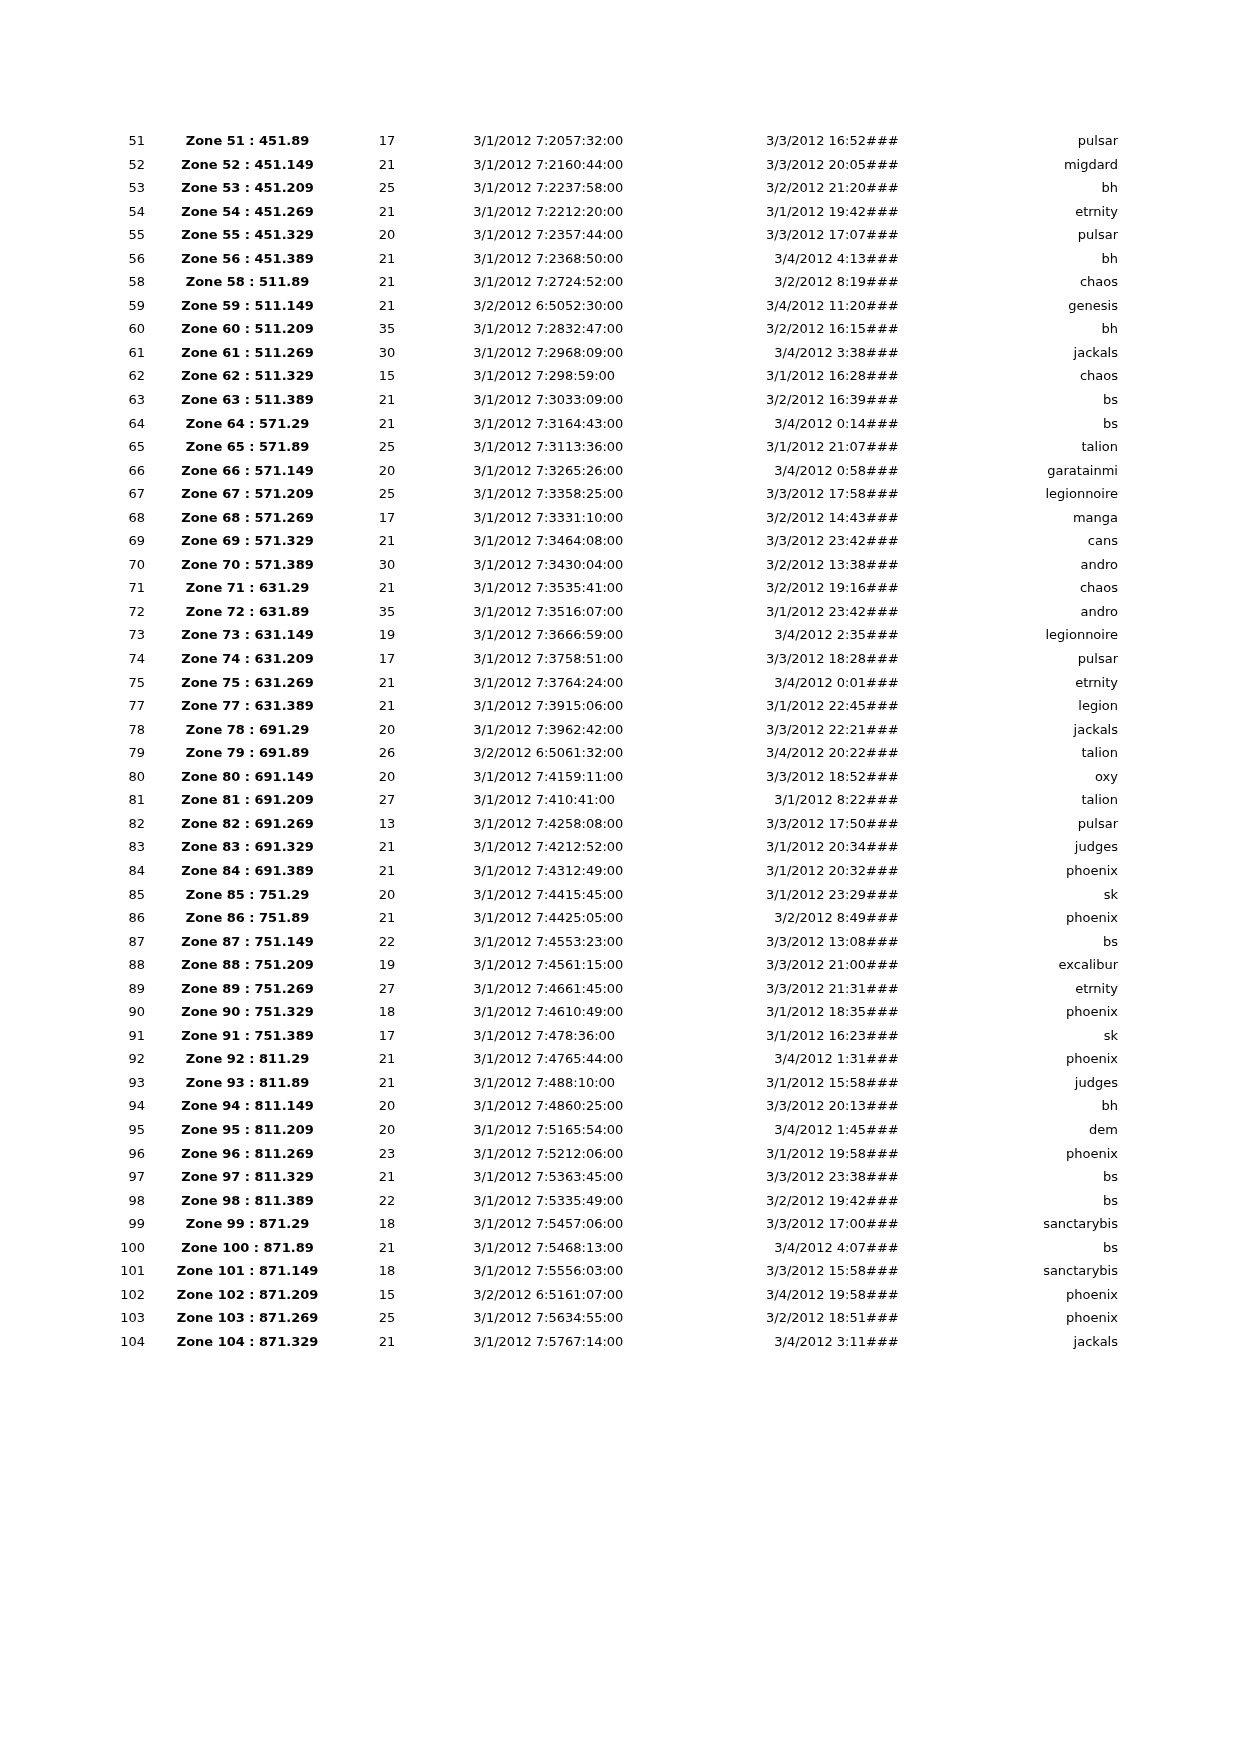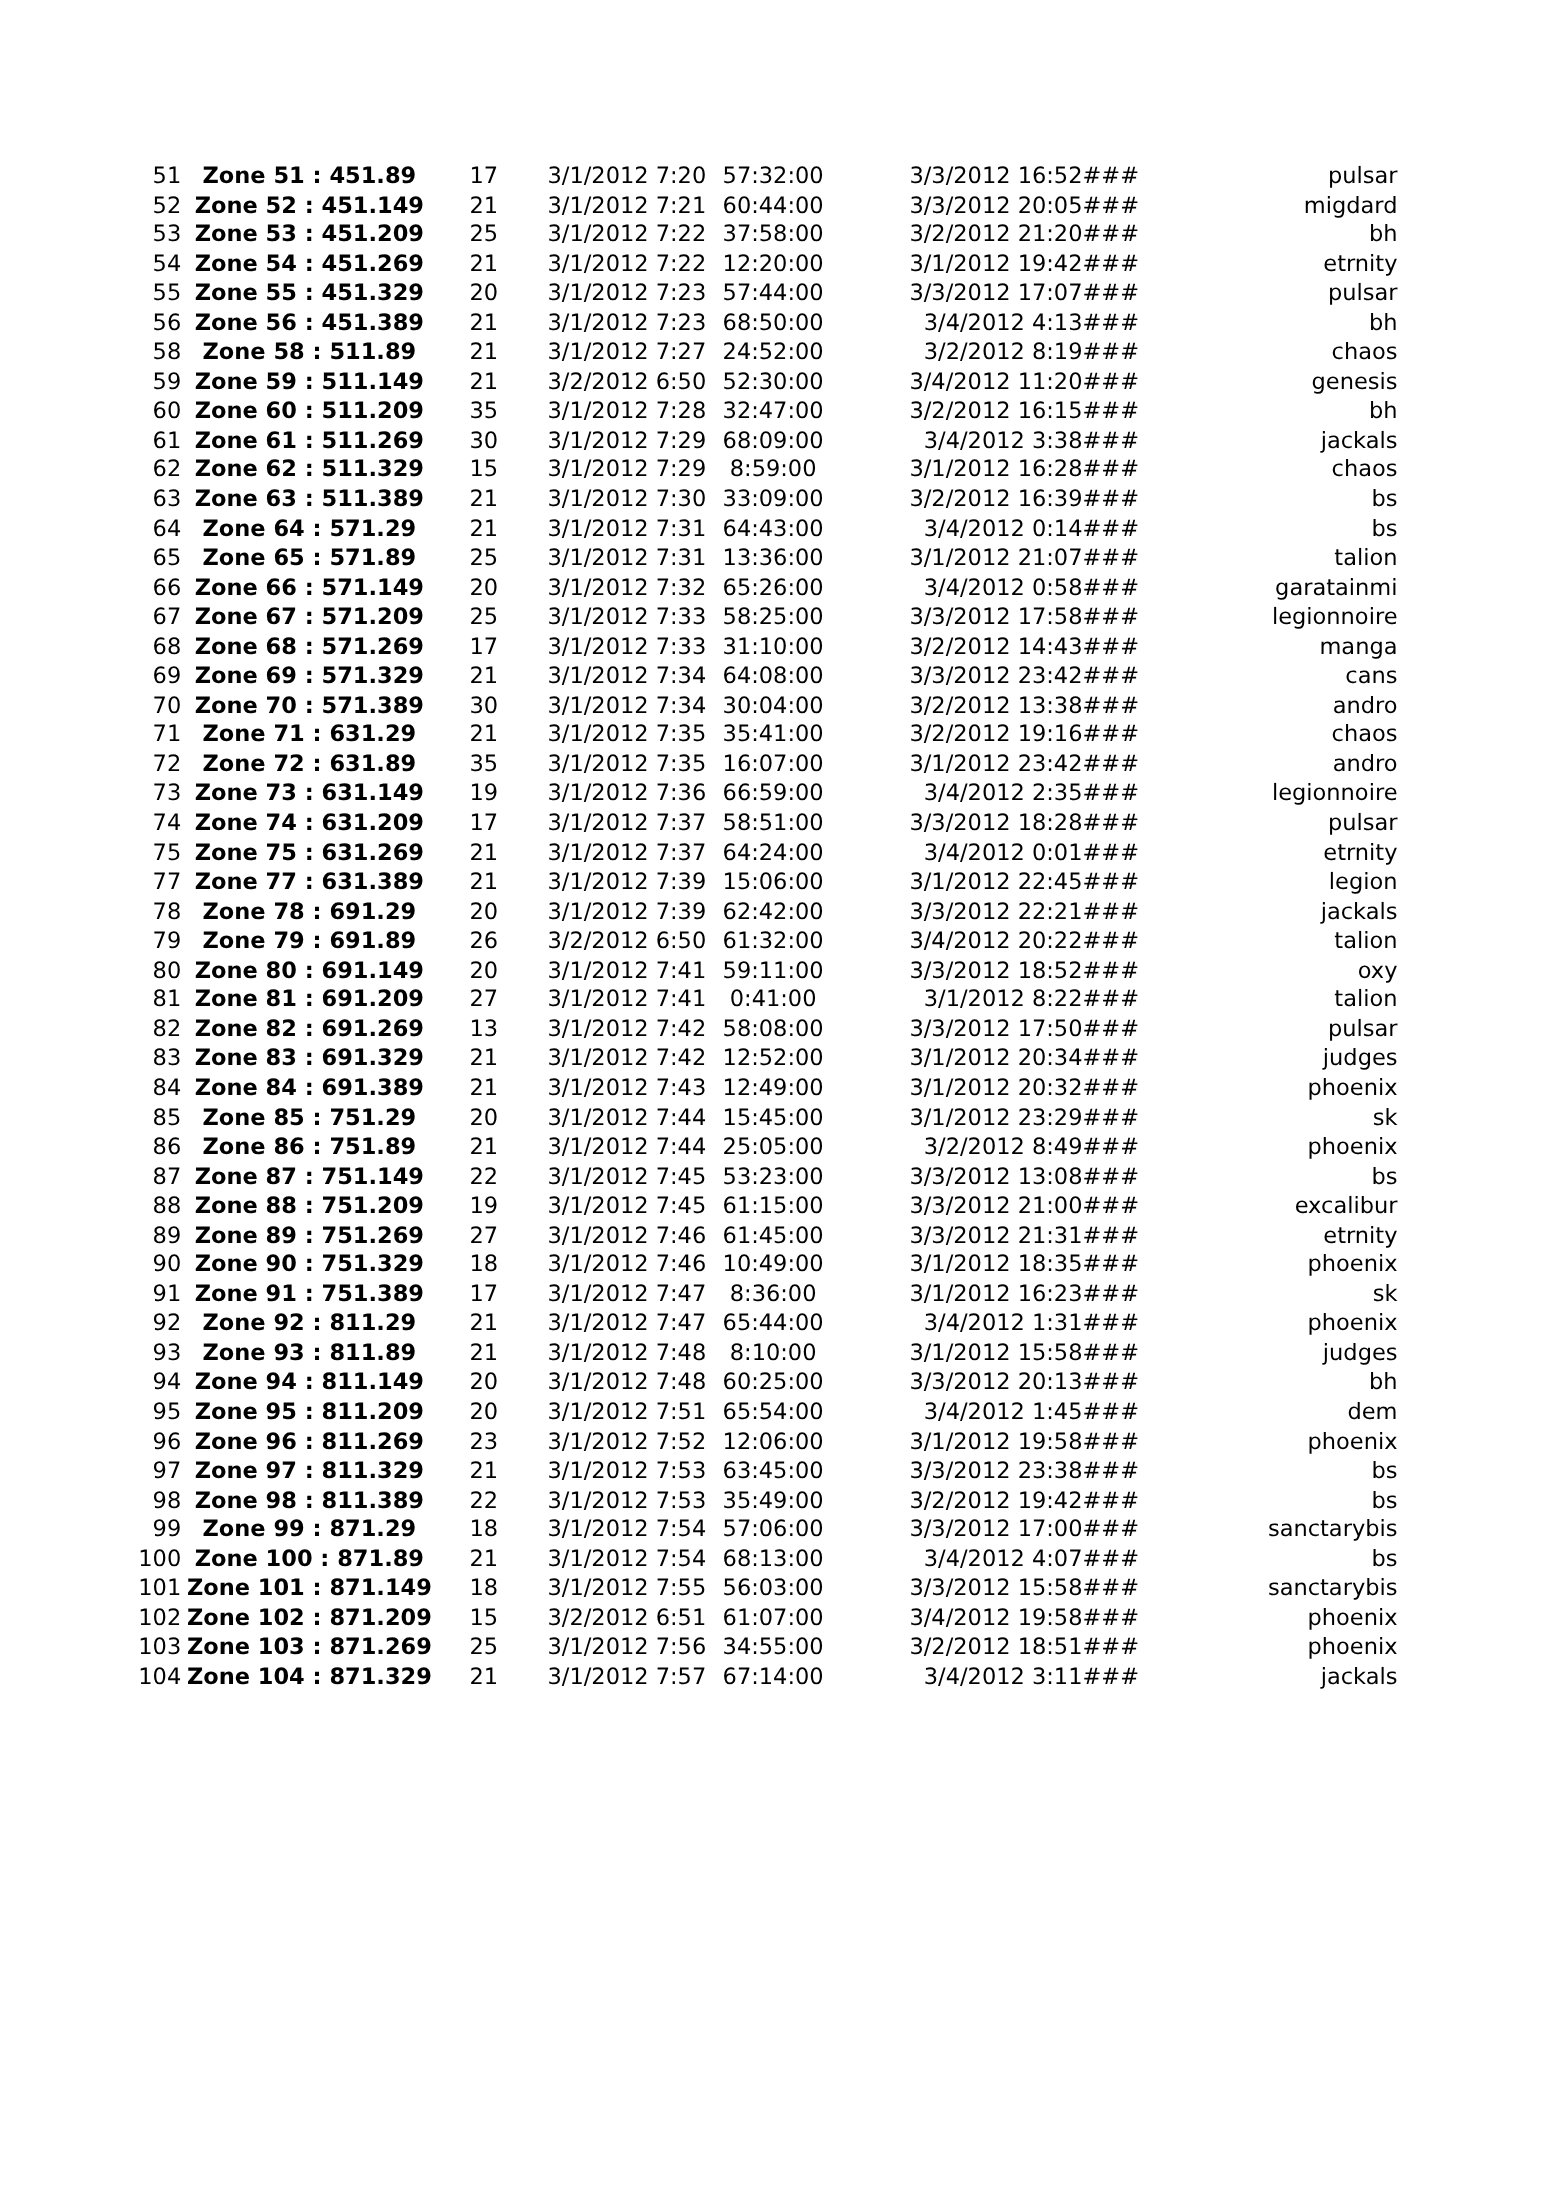--- a/index.html
+++ b/index.html
@@ -26,39 +26,39 @@
   }
   .sheet {
     position: absolute;
     left: 103px;
     top: 129px;
     width: 940px;
   }
   table.grid {
     border-collapse: collapse;
     border-spacing: 0;
-    font-size: 18px;
+    font-size: 13px;
     line-height: 23.55px;
     width: 940px;
     table-layout: fixed;
   }
   table.grid td {
     padding: 0;
     margin: 0;
     border: none;
     white-space: nowrap;
     vertical-align: baseline;
     height: 23.55px;
   }
   
   td.c-idx    { width: 42px;  text-align: right;  padding-right: 9px; }
   td.c-zone   { width: 205px; text-align: center; font-weight: bold; }
   td.c-count  { width: 74px;  text-align: center;  padding-left: 6px; }
   td.c-start  { width: 141px; text-align: right; }
-  td.c-dur    { width: 107px; text-align: center; }
+  td.c-dur    { width: 107px; text-align: left; }
   td.c-end    { width: 194px; text-align: right; padding-right: 28px; }
   td.c-hash   { width: 52px;  text-align: left; }
   td.c-name   { width: 200px; text-align: right;  padding-left: 9px; }
 </style>
 </head>
 <body>
 
 <div class="page">
   <div class="sheet">
     <table class="grid">

